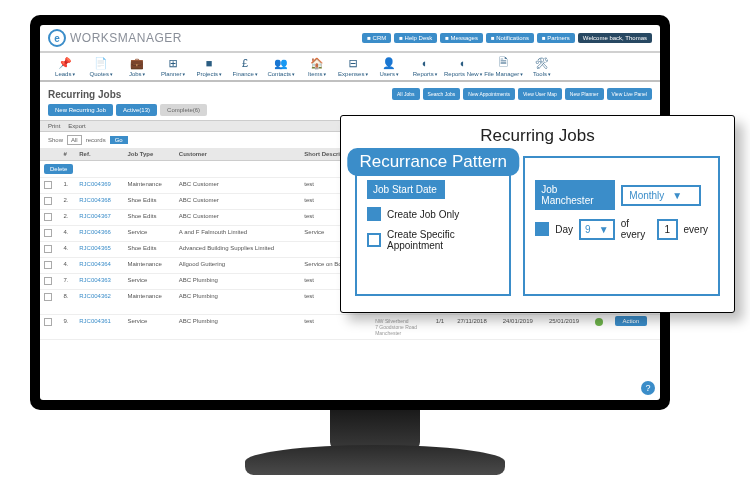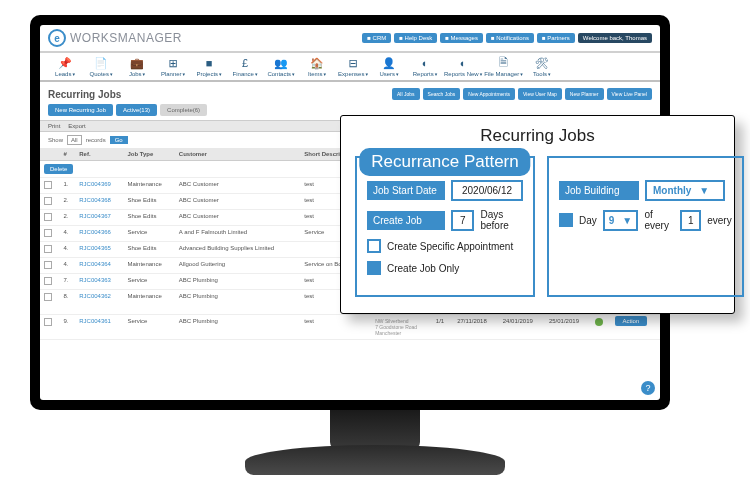--- a/index.html
+++ b/index.html
@@ -61,21 +61,21 @@
 .dialog h3{text-align:center;font-size:17px;font-weight:normal;margin-bottom:10px;color:#222}
 .panels{display:flex;gap:12px}
 .panel{flex:1;border:2px solid #3b8dc9;padding:22px 10px 12px;position:relative;min-height:140px}
 .panel-title{position:absolute;top:-10px;left:50%;transform:translateX(-50%);background:#3b8dc9;color:#fff;padding:4px 12px;border-radius:10px;font-size:17px;white-space:nowrap}
 .prow{display:flex;align-items:center;gap:6px;margin-bottom:8px}
 .pbtn{background:#3b8dc9;color:#fff;padding:4px 6px;font-size:10px;flex-shrink:0}
 .pfield{border:2px solid #3b8dc9;padding:3px 5px;font-size:10px;text-align:center;background:#fff;color:#222}
 .plabel{font-size:10px;color:#222}
 .pcheck{width:14px;height:14px;border:2px solid #3b8dc9;flex-shrink:0}
 .pcheck.filled{background:#3b8dc9}
-.sel{border:2px solid #3b8dc9;padding:3px 6px;font-size:10px;color:#3b8dc9;font-weight:bold;display:flex;align-items:center;gap:8px}
+.sel{border:2px solid #3b8dc9;padding:3px 6px;font-size:10px;color:#3b8dc9;font-weight:normal;display:flex;align-items:center;gap:8px}
 .sel .arrow{color:#3b8dc9;font-size:10px}
 
 
 .help{position:absolute;right:5px;bottom:5px;width:14px;height:14px;background:#3b8dc9;border-radius:50%;color:#fff;display:flex;align-items:center;justify-content:center;font-size:9px}
 </style>
 </head>
 <body>
 
 <div class="monitor">
   <div class="screen">
@@ -351,39 +351,33 @@
 <div class="stand-neck"></div>
 <div class="stand-base"></div>
 
 <div class="dialog">
   <h3>Recurring Jobs</h3>
   <div class="panels">
     <div class="panel">
       <div class="panel-title">Recurrance Pattern</div>
       <div class="prow">
         <div class="pbtn" style="width:78px">Job Start Date</div>
-        <div class="pfield" style="width:72px">2020/06/12</div>
       </div>
       <div class="prow">
-        <div class="pbtn" style="width:78px">Create Job</div>
-        <div class="pfield" style="width:26px">7</div>
-        <div class="plabel">Days before</div>
+        <div class="pcheck filled"></div>
+        <div class="plabel">Create Job Only</div>
       </div>
       <div class="prow">
         <div class="pcheck"></div>
         <div class="plabel">Create Specific Appointment</div>
       </div>
-      <div class="prow">
-        <div class="pcheck filled"></div>
-        <div class="plabel">Create Job Only</div>
-      </div>
     </div>
     <div class="panel">
       <div class="prow">
-        <div class="pbtn" style="width:80px">Job Building</div>
+        <div class="pbtn" style="width:80px">Job Manchester</div>
         <div class="sel" style="width:80px">
           <span>Monthly</span>
             <span class="arrow">▼</span>
         </div>
       </div>
       <div class="prow" style="">
         <div class="pcheck filled"></div>
         <div class="plabel">Day</div>
         <div class="sel" style="width:40px;padding:3px 4px">
           <span>9</span>

